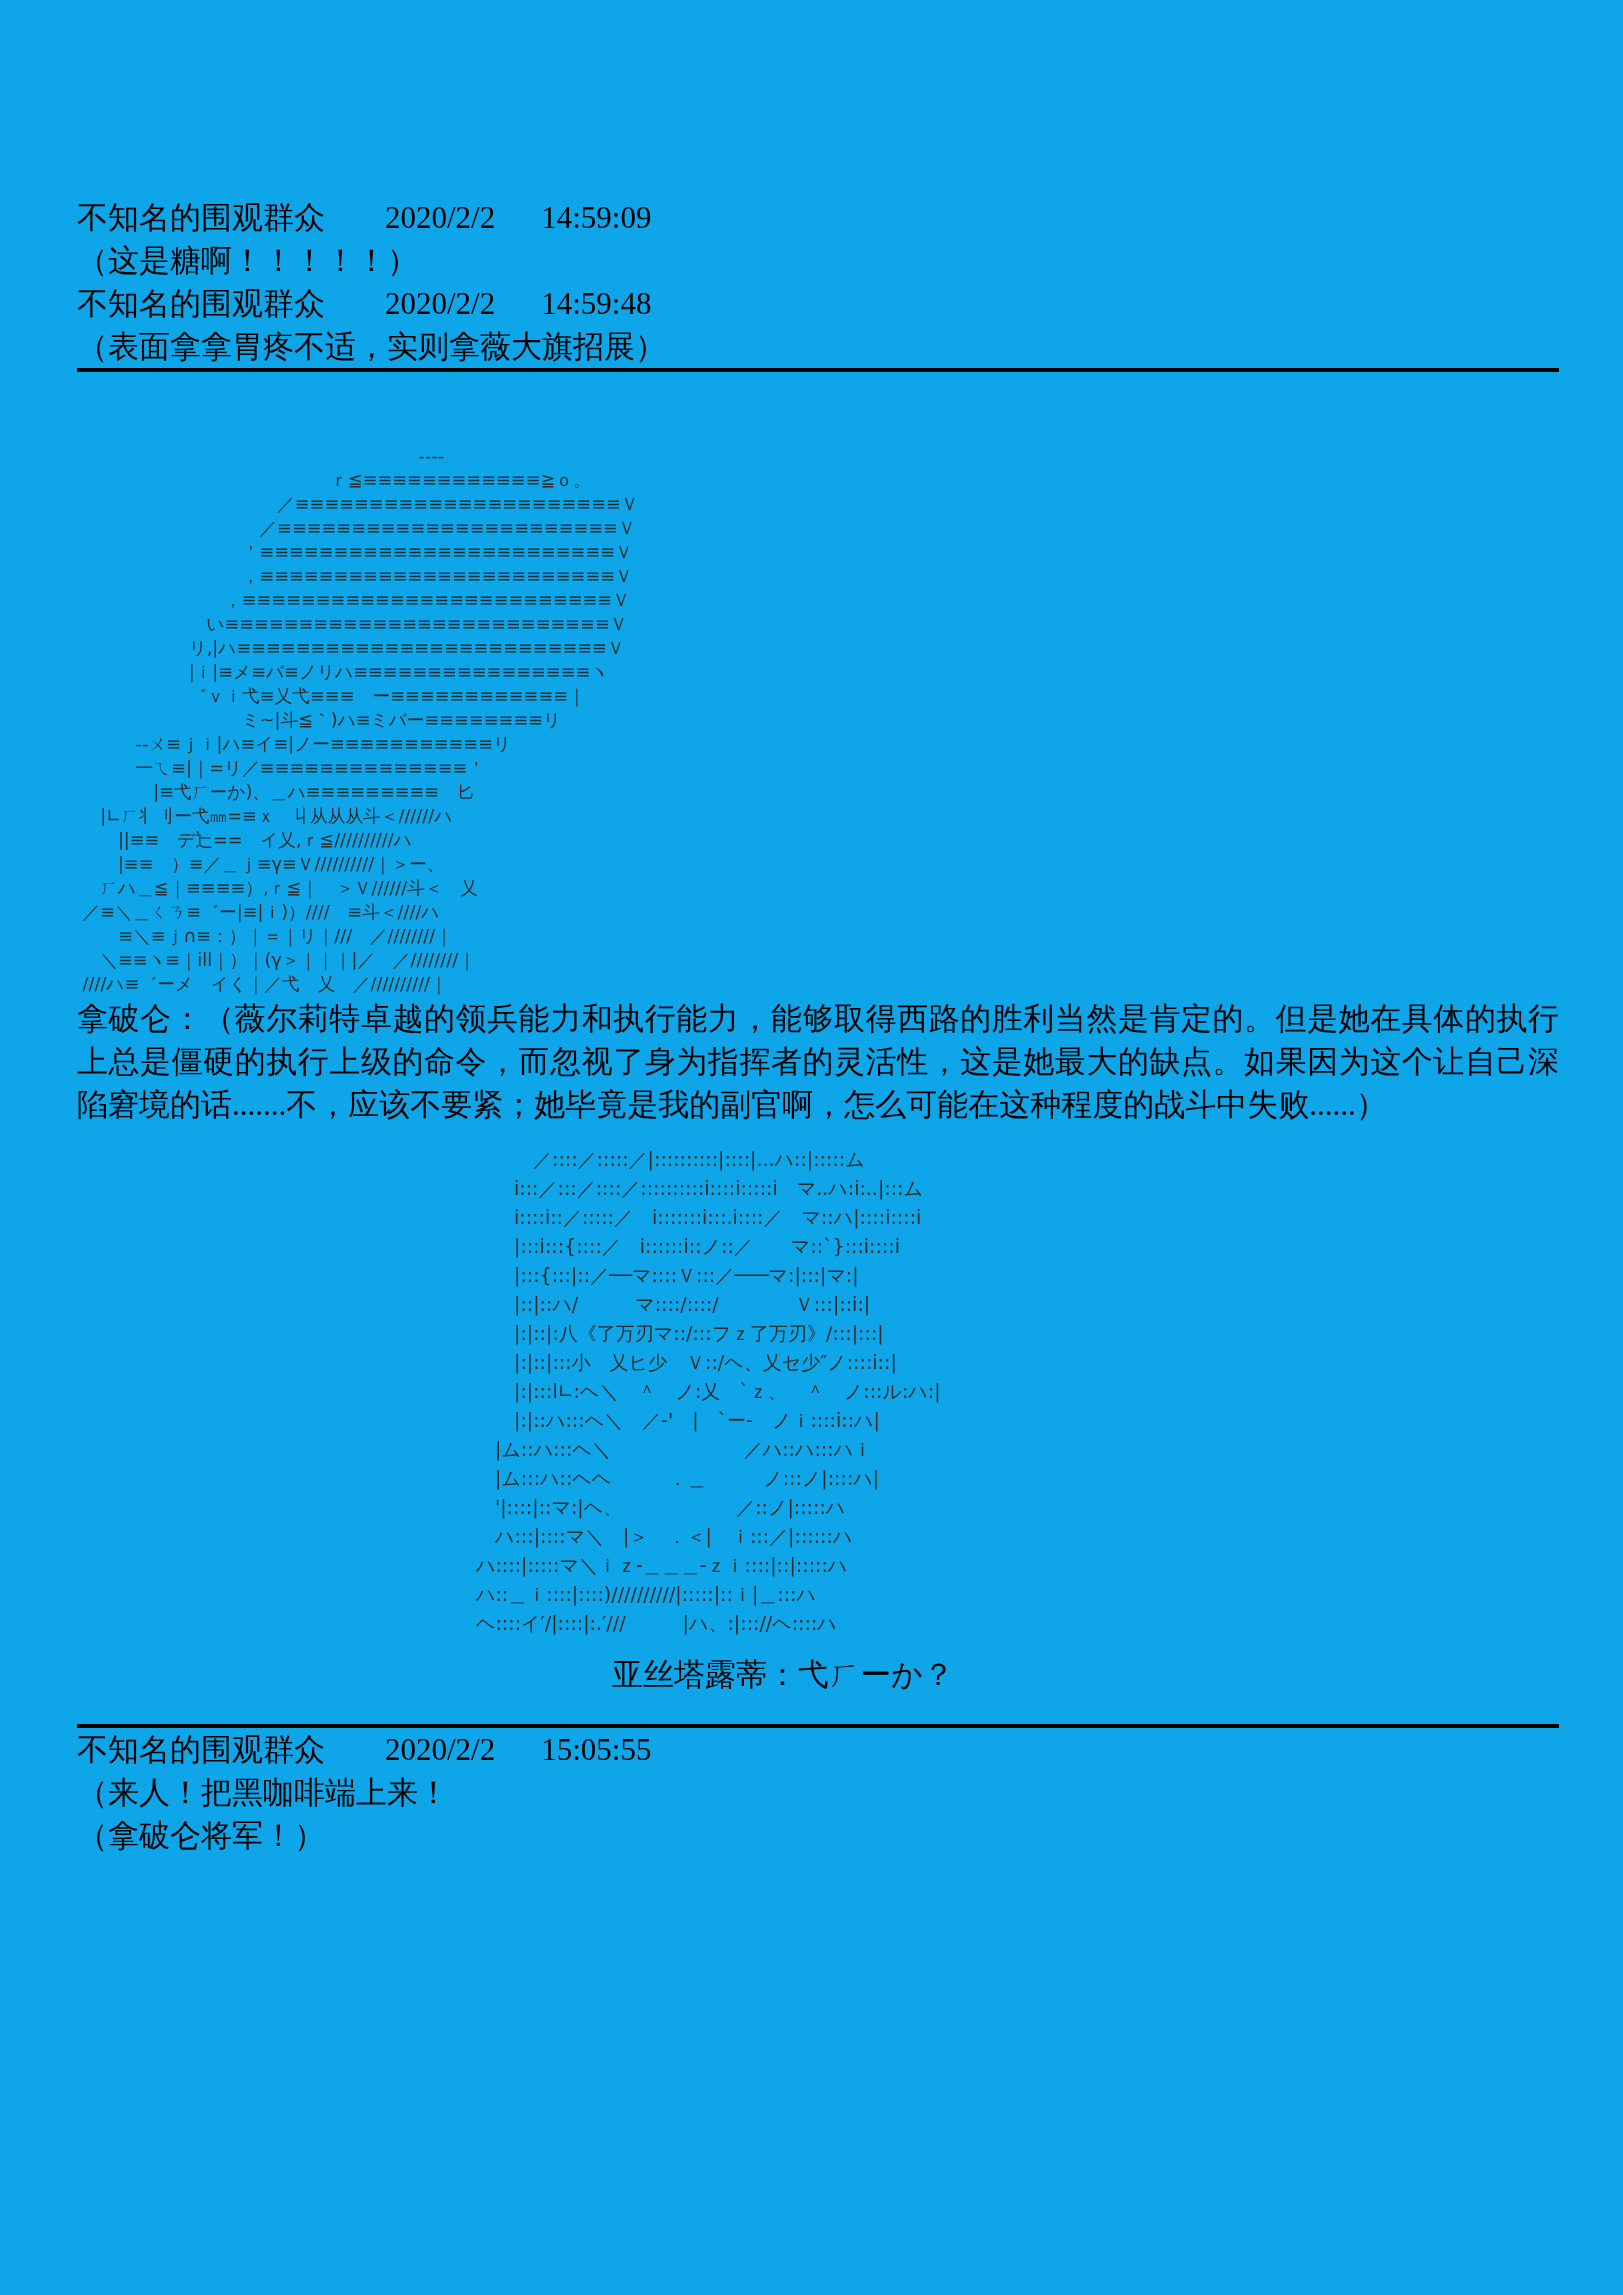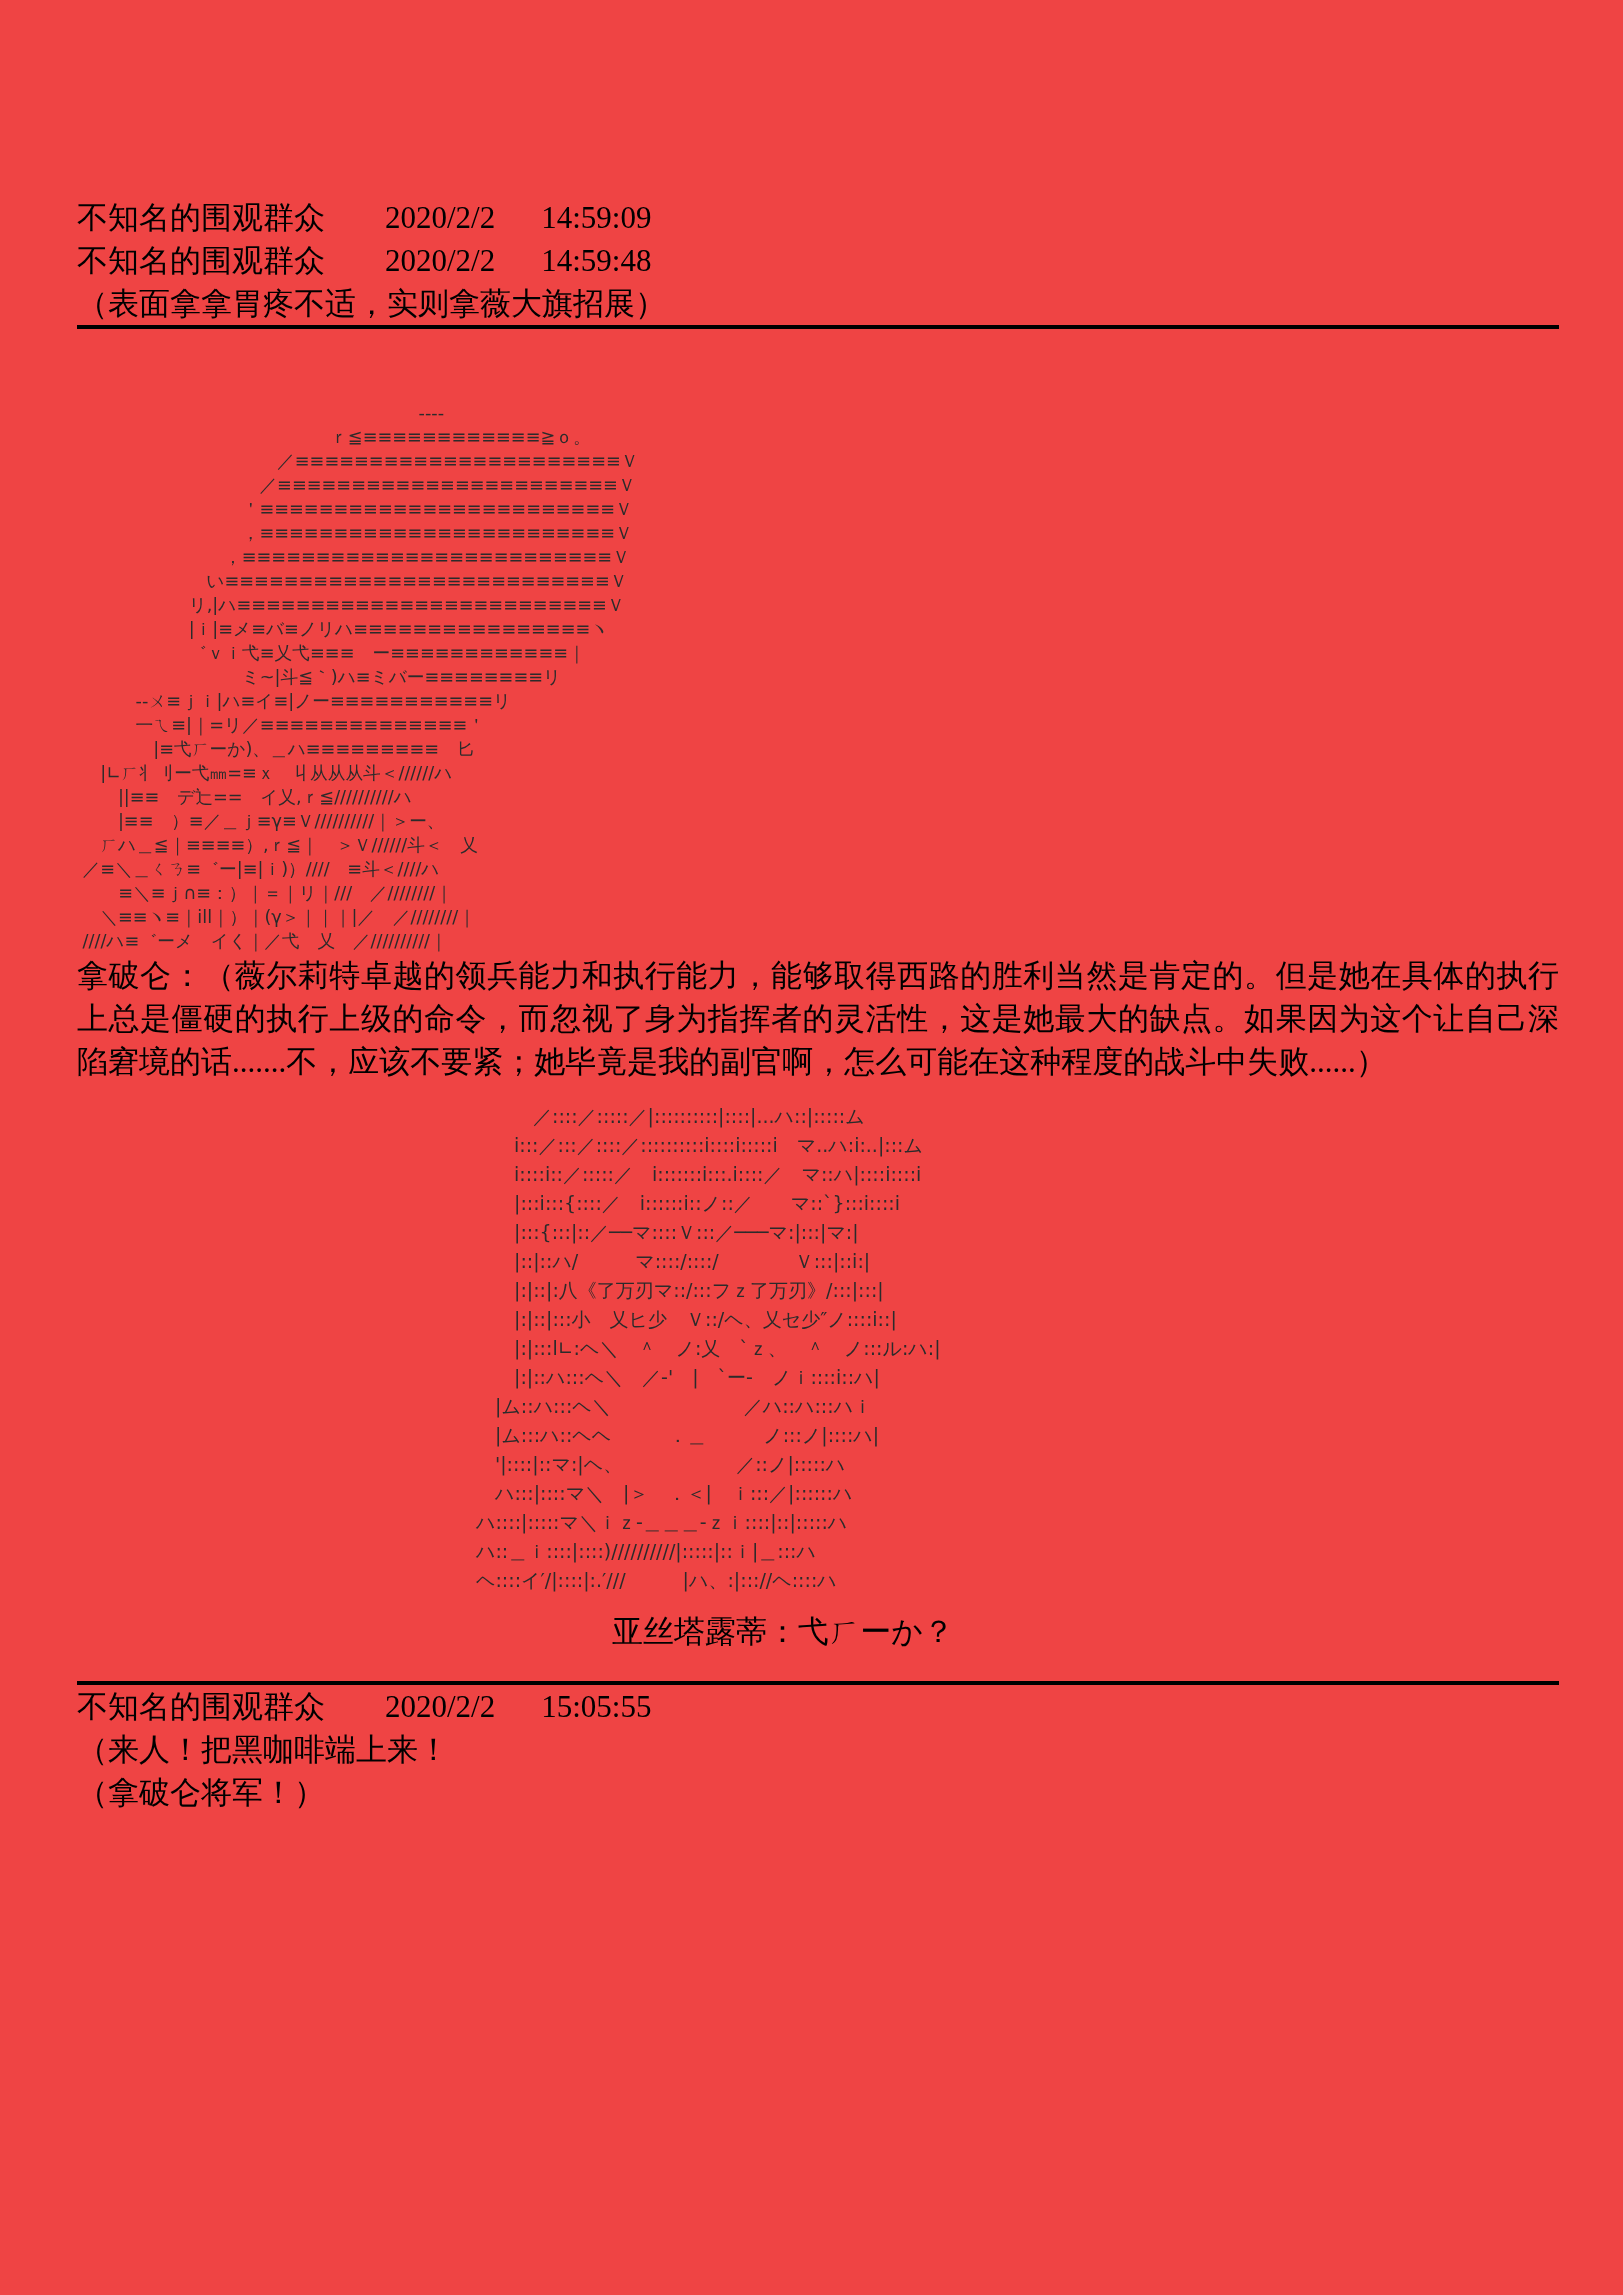--- a/index.html
+++ b/index.html
@@ -2,21 +2,21 @@
 <html style="font-size:11px"><head>
 <meta charset="utf-8">
 <style>
   html, body { margin: 0; padding: 0; background: #ffffff; }
   .page {
     position: relative;
     width: 1623px;
     height: 2295px;
     box-sizing: border-box;
     padding: 196px 64px 0 77px;
-    background: #ef4444;
+    background: #0ea5e9;
     color: #000000;
     font-family: "Liberation Serif", "DejaVu Serif", serif;
     font-size: 31px;
     line-height: 43px;
     overflow: hidden;
   }
   hr.divider {
     border: none;
     border-top: 4.1px solid #000000;
     margin: 0;
@@ -54,20 +54,21 @@
   }
 </style>
 </head>
 <body>
 
 <div class="page">
 
   <section>
       <div class="comment">
         <div class="c-head"><span class="c-author">不知名的围观群众</span><span class="c-date">2020/2/2</span><span class="c-time">14:59:09</span></div>
+        <div class="c-body">（这是糖啊！！！！！）</div>
       </div>
       <div class="comment">
         <div class="c-head"><span class="c-author">不知名的围观群众</span><span class="c-date">2020/2/2</span><span class="c-time">14:59:48</span></div>
         <div class="c-body">（表面拿拿胃疼不适，实则拿薇大旗招展）</div>
       </div>
     </section>
 
   <hr class="divider divider-top">
 
   <pre class="aa aa1">　　　　　　　　　　　　　　　　　　　----

